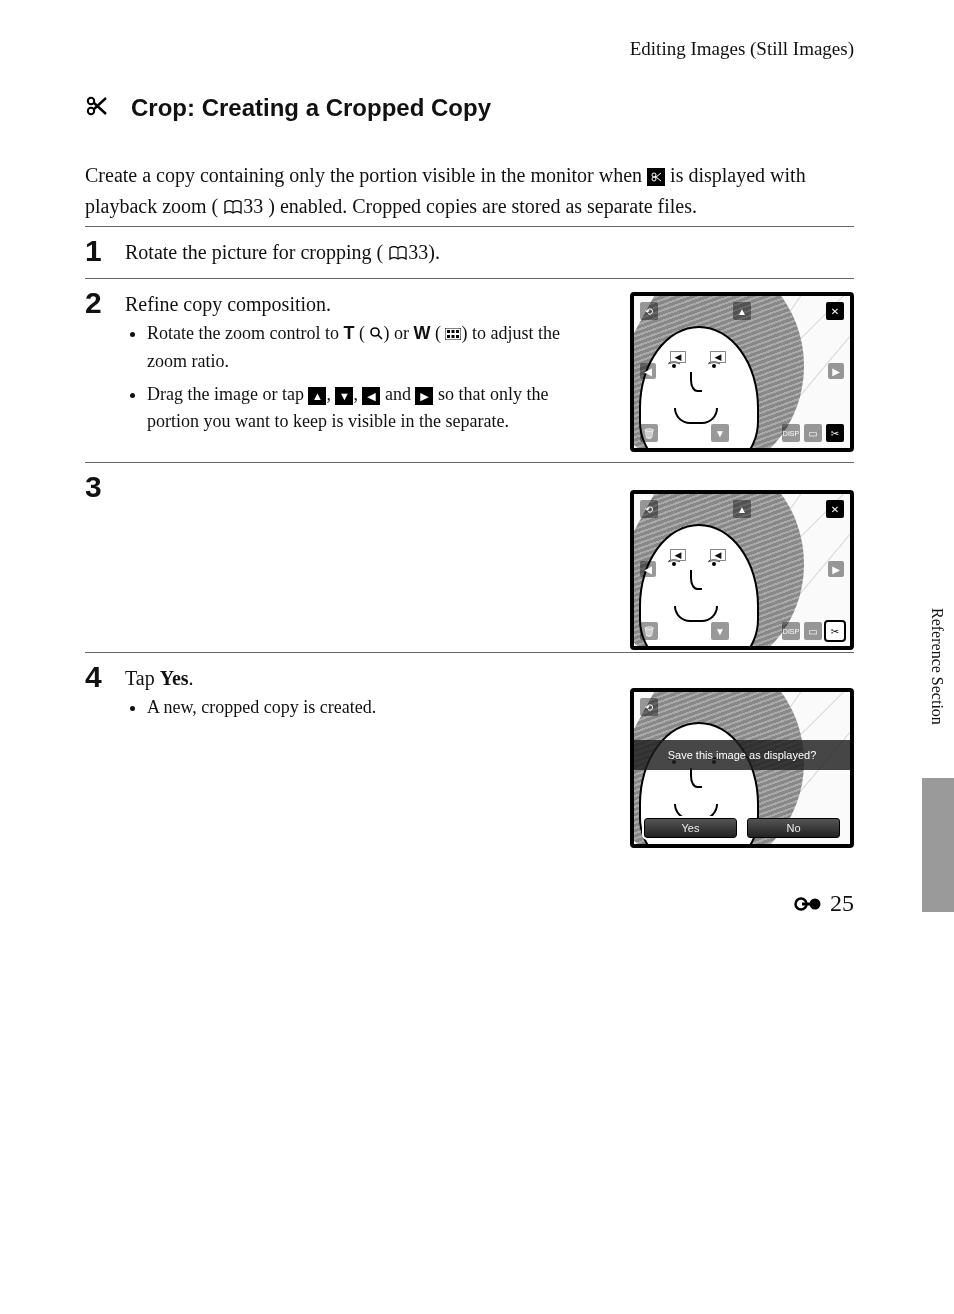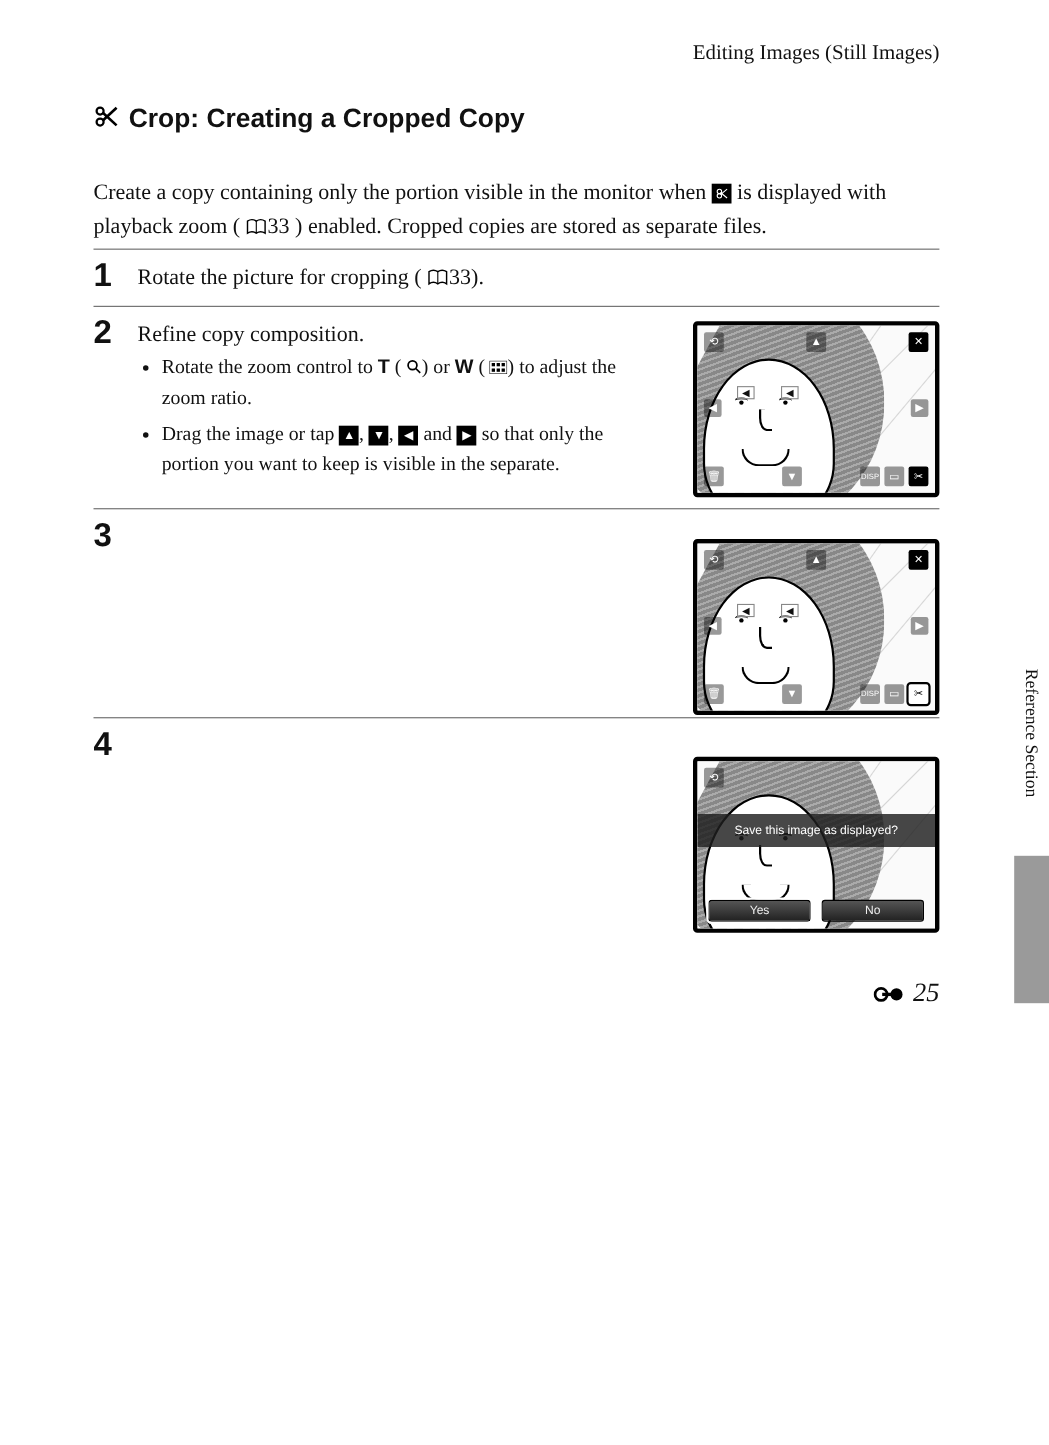--- a/index.html
+++ b/index.html
@@ -21,22 +21,22 @@
       top: 38px; right: 100px;
       font-size: 19px;
     }
     .title {
       position: absolute;
       top: 78px; left: 85px;
       font-family: "Segoe UI Semibold", "Helvetica Neue", Arial, sans-serif;
       font-weight: 700;
       font-size: 24px;
       display: flex;
-      align-items: flex-start;
-      gap: 6px;
+      align-items: flex-end;
+      gap: 20px;
     }
     .title .scissors {
       display: inline-block;
       font-size: 24px;
       line-height: 1;
       margin-right: 2px;
     }
     .intro {
       position: absolute;
       top: 116px; left: 85px;
@@ -240,21 +240,20 @@
     }
     .sidebar .tab {
       position: absolute; top: 170px; left:0;
       width: 32px; height: 134px;
       background: #9a9a9a;
     }
 
     .pagenum {
       position: absolute;
       bottom: 64px; right: 100px;
-      font-style: italic;
       font-size: 24px;
       display: flex; align-items: center; gap: 8px;
     }
     .pagenum .link {
       font-size: 18px; font-style: normal;
       display: inline-flex; gap: -2px;
     }
   </style>
 </head>
 <body>
@@ -346,20 +345,26 @@
       </div>
     </div>
 
     <div class="step" style="min-height:190px;">
       <div class="stepnum">3</div>
     </div>
 
     <div class="step" style="min-height:190px;">
       <div class="stepnum">4</div>
       <div class="stepbody">
+        <p class="stepline">
+          <span>Tap </span><strong>Yes</strong><span>.</span>
+        </p>
+        <ul class="bullets">
+          <li>A new, cropped copy is created.</li>
+        </ul>
       </div>
     </div>
 
   </div>
 
   <div class="screen s1">
     <div class="face-bg"></div>
       <div class="bglines"></div>
     <div class="hair"></div>
       <div class="faceoval"></div>

